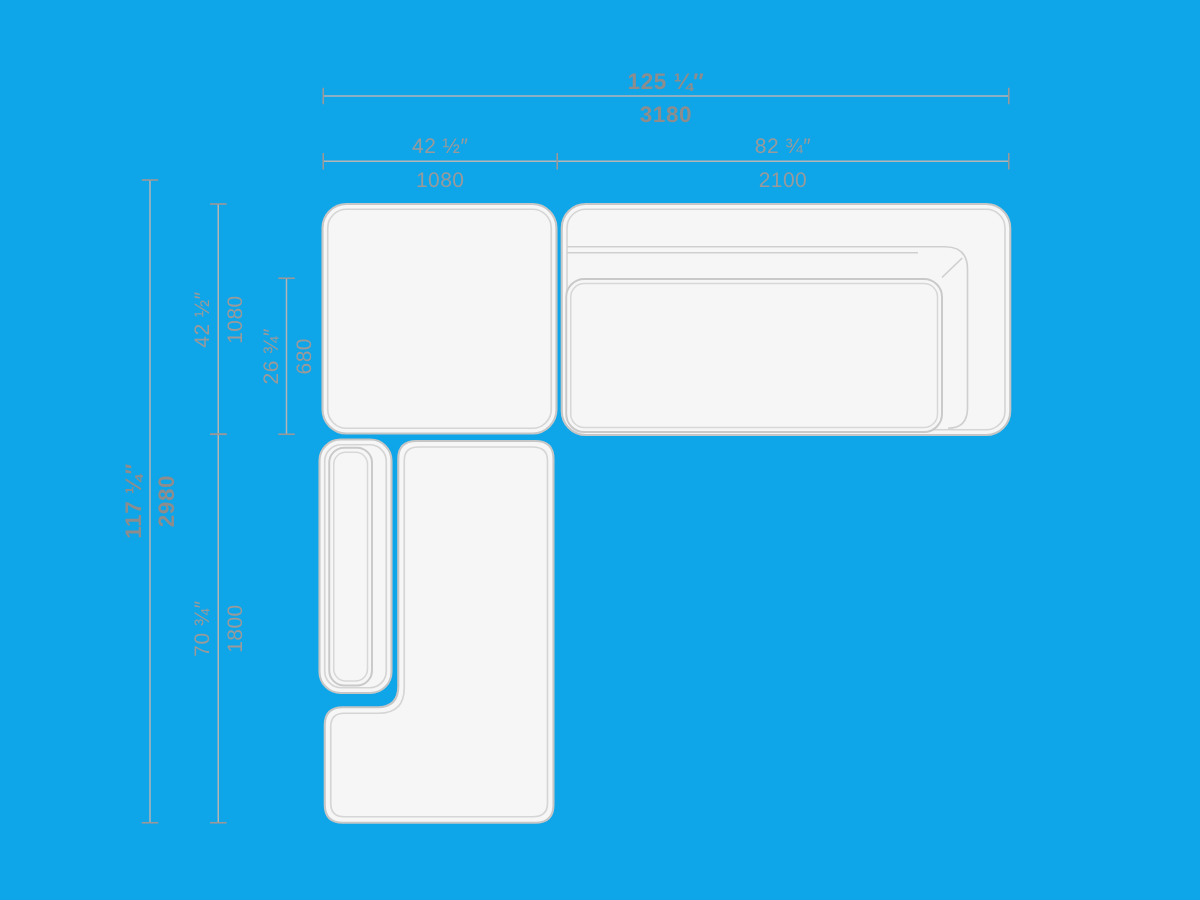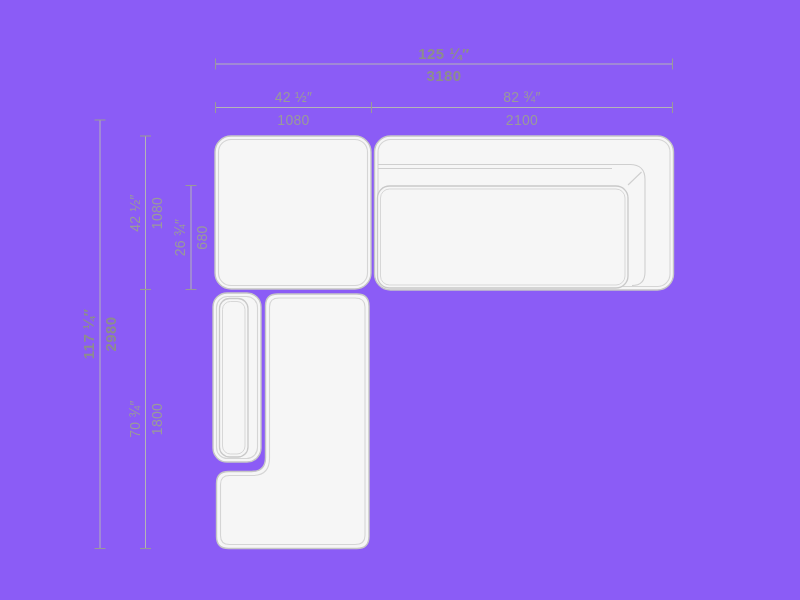--- a/index.html
+++ b/index.html
@@ -1,19 +1,19 @@
 <!DOCTYPE html>
 <html><head>
 <meta charset="utf-8">
 <style>
   html,body{margin:0;padding:0;}
   .stage{
     position:relative;
     width:800px;height:600px;
-    background:#8b5cf6;
+    background:#0ea5e9;
     overflow:hidden;
     font-family:"Liberation Sans", sans-serif;
   }
   svg{display:block;}
   .module-outer{fill:#f6f6f6;stroke:#c6c6c6;stroke-width:1.4;}
   .module-inner{fill:none;stroke:#d5d5d5;stroke-width:1.1;}
   .cushion-outer{fill:#f6f6f6;stroke:#c9c9c9;stroke-width:1.3;}
   .cushion-inner{fill:none;stroke:#d7d7d7;stroke-width:1;}
   .seam{fill:none;stroke:#cfcfcf;stroke-width:1.1;}
   .dim-line{stroke:#b5b5b5;stroke-width:1;fill:none;}

